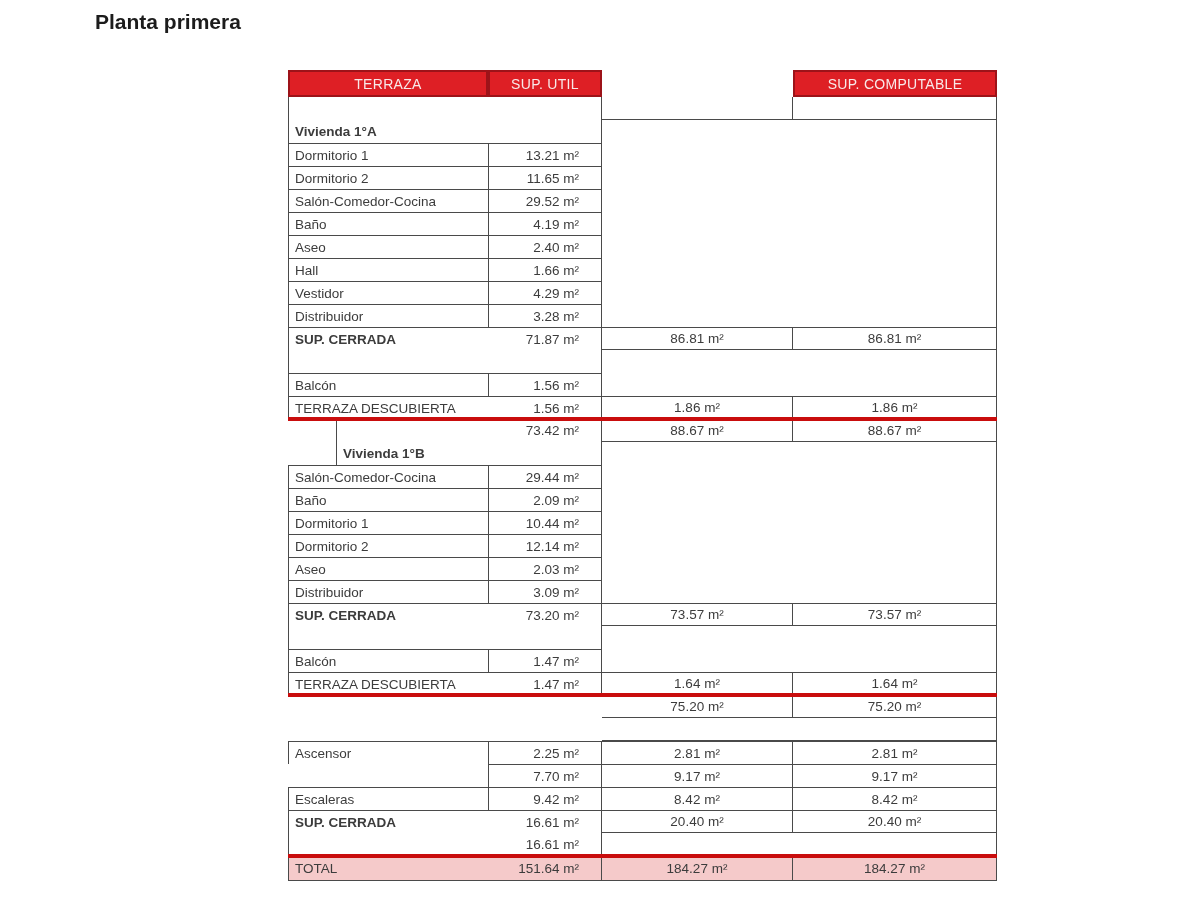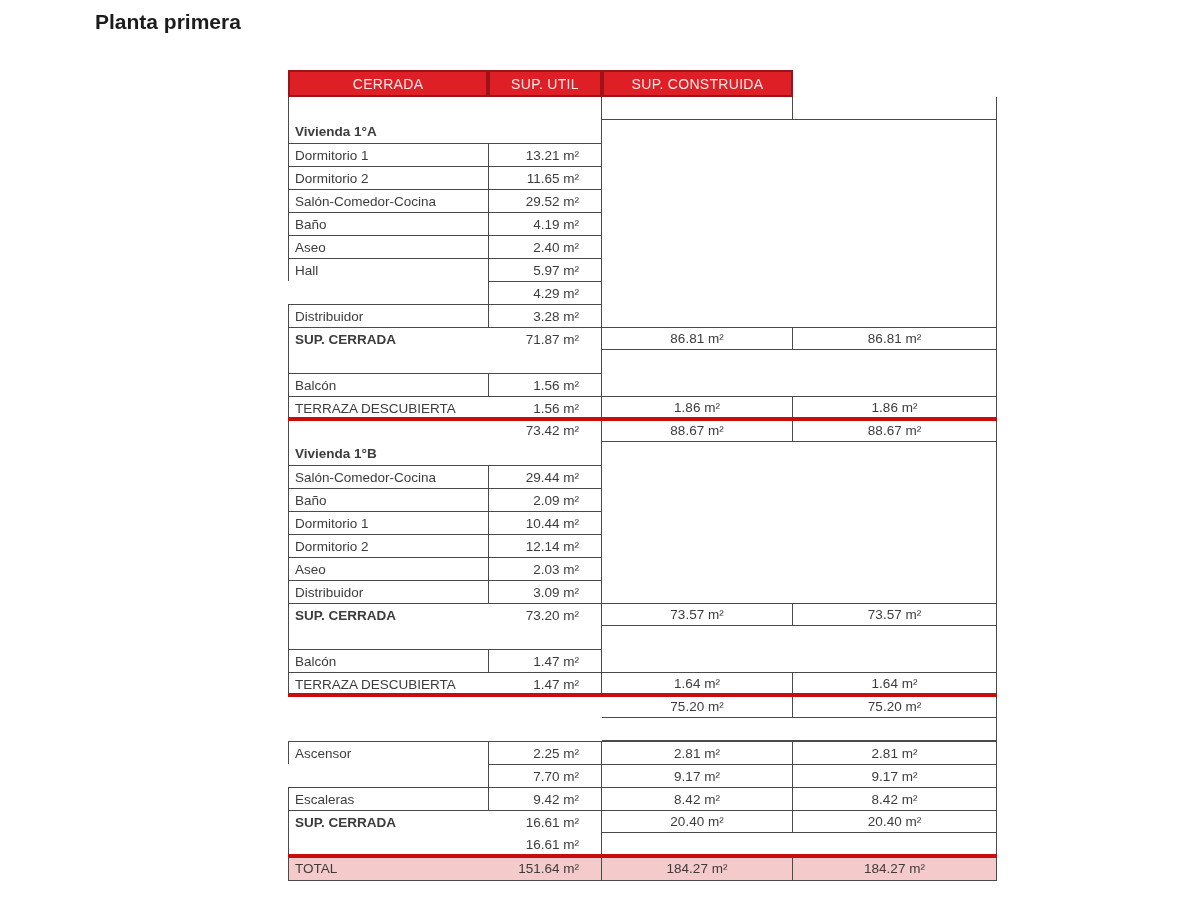--- a/index.html
+++ b/index.html
@@ -26,40 +26,40 @@
   .bb{border-bottom:1px solid var(--bc);}
   .lab{padding-left:6px;}
   .val{justify-content:flex-end;padding-right:22px;}
   .ctr{justify-content:center;}
   .split{justify-content:space-between;}
   .split .lbl{padding-left:6px;text-align:center;}
   .split .v{padding-right:22px;}
   .col{flex-direction:column;align-items:stretch;padding:0;}
   .col.start{justify-content:flex-start;}
   .col.end{justify-content:flex-end;}
-  .col.between{justify-content:space-between;}
+  .col.between{justify-content:space-between;margin-left:48px;}
   .col .line{height:23px;display:flex;align-items:center;}
   .col .line .lbl{padding-left:6px;font-weight:bold;}
   .col .line .v{margin-left:auto;padding-right:22px;}
   .hd{background:var(--hbg);border:2px solid var(--hbd);color:var(--htx);
       justify-content:center;font-size:14px;letter-spacing:.3px;}
   .pink{background:var(--pbg);}
   .redline{position:absolute;left:0;width:100%;height:4px;background:var(--red);z-index:4;}
 </style>
 </head>
 <body>
 
 <div class="sheet">
   <div class="page-title">Planta primera</div>
 
   <div class="tbl">
 
-    <div class="c hd" style="grid-area:1/1/2/2">CERRADA</div>
+    <div class="c hd" style="grid-area:1/1/2/2">TERRAZA</div>
     <div class="c hd" style="grid-area:1/2/2/3">SUP. UTIL</div>
-    <div class="c hd" style="grid-area:1/3/2/4">SUP. CONSTRUIDA</div>
+    <div class="c hd" style="grid-area:1/4/2/5">SUP. COMPUTABLE</div>
 
     <div class="c col end bl br" style="grid-area:2/1/4/3">
       <div class="line">
           <span class="lbl">Vivienda 1°A</span>
         </div>
     </div>
     <div class="c br bb" style="grid-area:2/3/3/4"></div>
     <div class="c br bb" style="grid-area:2/4/3/5"></div>
     <div class="c br" style="grid-area:3/3/4/5"></div>
 
@@ -77,23 +77,24 @@
 
     <div class="c lab bl bt" style="grid-area:7/1/8/2">Baño</div>
     <div class="c val bl bt br" style="grid-area:7/2/8/3">4.19 m²</div>
     <div class="c br" style="grid-area:7/3/8/5"></div>
 
     <div class="c lab bl bt" style="grid-area:8/1/9/2">Aseo</div>
     <div class="c val bl bt br" style="grid-area:8/2/9/3">2.40 m²</div>
     <div class="c br" style="grid-area:8/3/9/5"></div>
 
     <div class="c lab bl bt" style="grid-area:9/1/10/2">Hall</div>
-    <div class="c val bl bt br" style="grid-area:9/2/10/3">5.97 m²</div>
+    <div class="c val bl bt br" style="grid-area:9/2/10/3">1.66 m²</div>
     <div class="c br" style="grid-area:9/3/10/5"></div>
 
+    <div class="c lab bl bt" style="grid-area:10/1/11/2">Vestidor</div>
     <div class="c val bl bt br" style="grid-area:10/2/11/3">4.29 m²</div>
     <div class="c br" style="grid-area:10/3/11/5"></div>
 
     <div class="c lab bl bt" style="grid-area:11/1/12/2">Distribuidor</div>
     <div class="c val bl bt br" style="grid-area:11/2/12/3">3.28 m²</div>
     <div class="c br" style="grid-area:11/3/12/5"></div>
 
     <div class="c col start bl br bt" style="grid-area:12/1/14/3">
       <div class="line">
         <span class="lbl">SUP. CERRADA</span>

